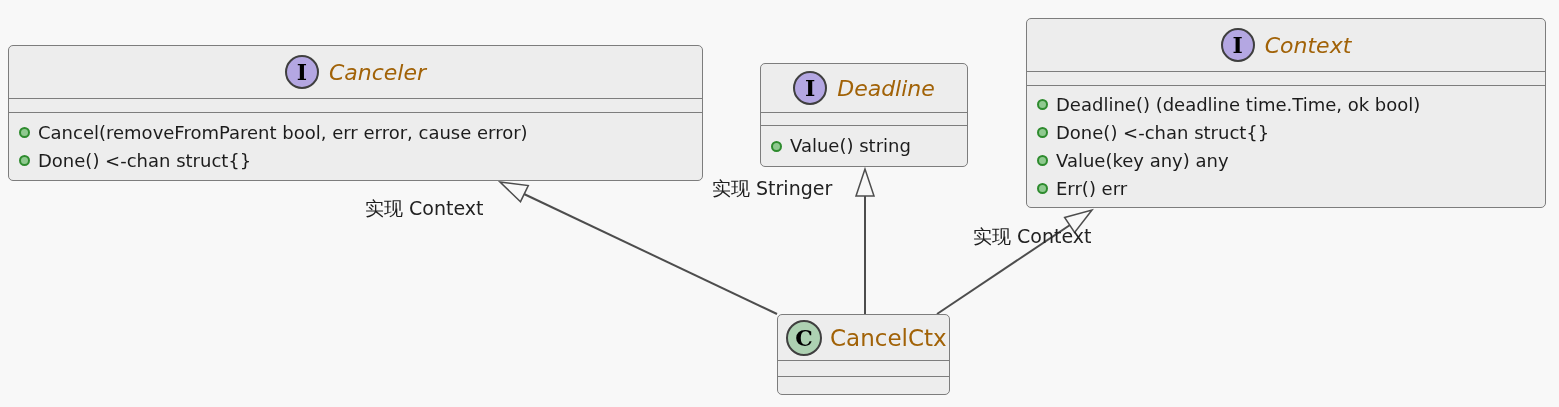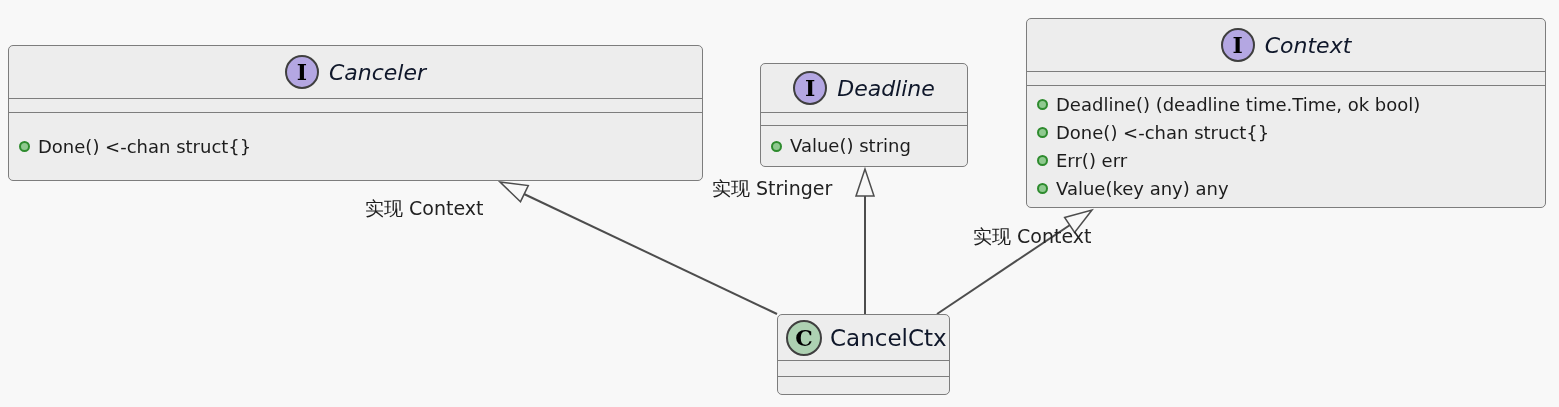--- a/index.html
+++ b/index.html
@@ -36,21 +36,21 @@
   .uml-title {
     display: flex;
     align-items: center;
     justify-content: center;
     gap: 10px;
     box-sizing: border-box;
     flex: 0 0 auto;
   }
   .uml-title .uml-name {
     font-size: 22px;
-    color: #0f172a;
+    color: #a16207;
   }
   .uml-title .uml-name.italic { font-style: italic; }
   .uml-icon {
     display: inline-flex;
     align-items: center;
     justify-content: center;
     width: 34px;
     height: 34px;
     border-radius: 50%;
     border: 2px solid #3f3f3f;
@@ -132,20 +132,24 @@
 
   <div class="uml-box" style="left:8px; top:45px; width:695px; height:136px;">
     <div class="uml-title" style="height:52px;">
       <span class="uml-icon interface">I</span>
       <span class="uml-name italic">Canceler</span>
     </div>
     <div class="uml-fields" style="height:14px;"></div>
     <div class="uml-methods">
       <div class="uml-method">
         <span class="bullet"></span>
+        <span>Cancel(removeFromParent bool, err error, cause error)</span>
+      </div>
+      <div class="uml-method">
+        <span class="bullet"></span>
         <span>Done() &lt;-chan struct{}</span>
       </div>
     </div>
   </div>
 
   <div class="uml-box" style="left:760px; top:63px; width:208px; height:104px;">
     <div class="uml-title" style="height:48px;">
       <span class="uml-icon interface">I</span>
       <span class="uml-name italic">Deadline</span>
     </div>
@@ -168,25 +172,25 @@
       <div class="uml-method">
         <span class="bullet"></span>
         <span>Deadline() (deadline time.Time, ok bool)</span>
       </div>
       <div class="uml-method">
         <span class="bullet"></span>
         <span>Done() &lt;-chan struct{}</span>
       </div>
       <div class="uml-method">
         <span class="bullet"></span>
+        <span>Value(key any) any</span>
+      </div>
+      <div class="uml-method">
+        <span class="bullet"></span>
         <span>Err() err</span>
-      </div>
-      <div class="uml-method">
-        <span class="bullet"></span>
-        <span>Value(key any) any</span>
       </div>
     </div>
   </div>
 
   <div class="uml-box" style="left:777px; top:314px; width:173px; height:81px;">
     <div class="uml-title" style="height:45px; justify-content:flex-start; padding-left:8px; gap:8px;">
       <span class="uml-icon class" style="width:36px; height:36px;">C</span>
       <span class="uml-name" style="font-size:23px;">CancelCtx</span>
     </div>
     <div class="uml-fields" style="height:16px;"></div>

